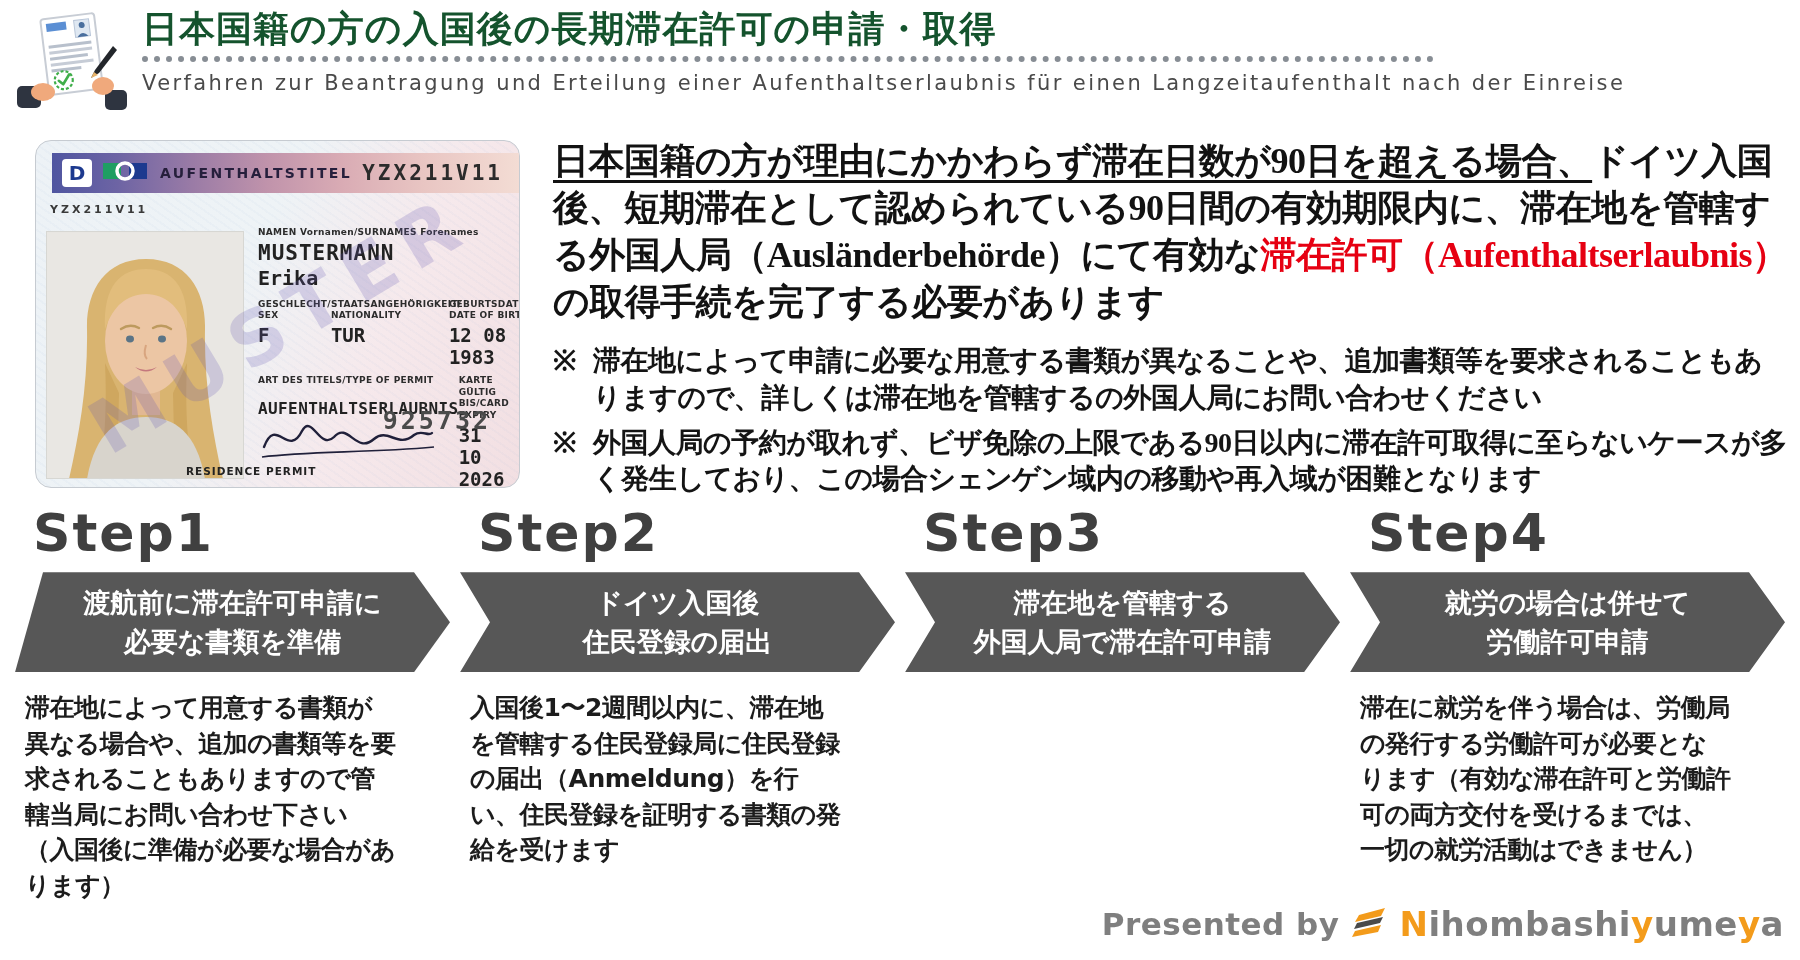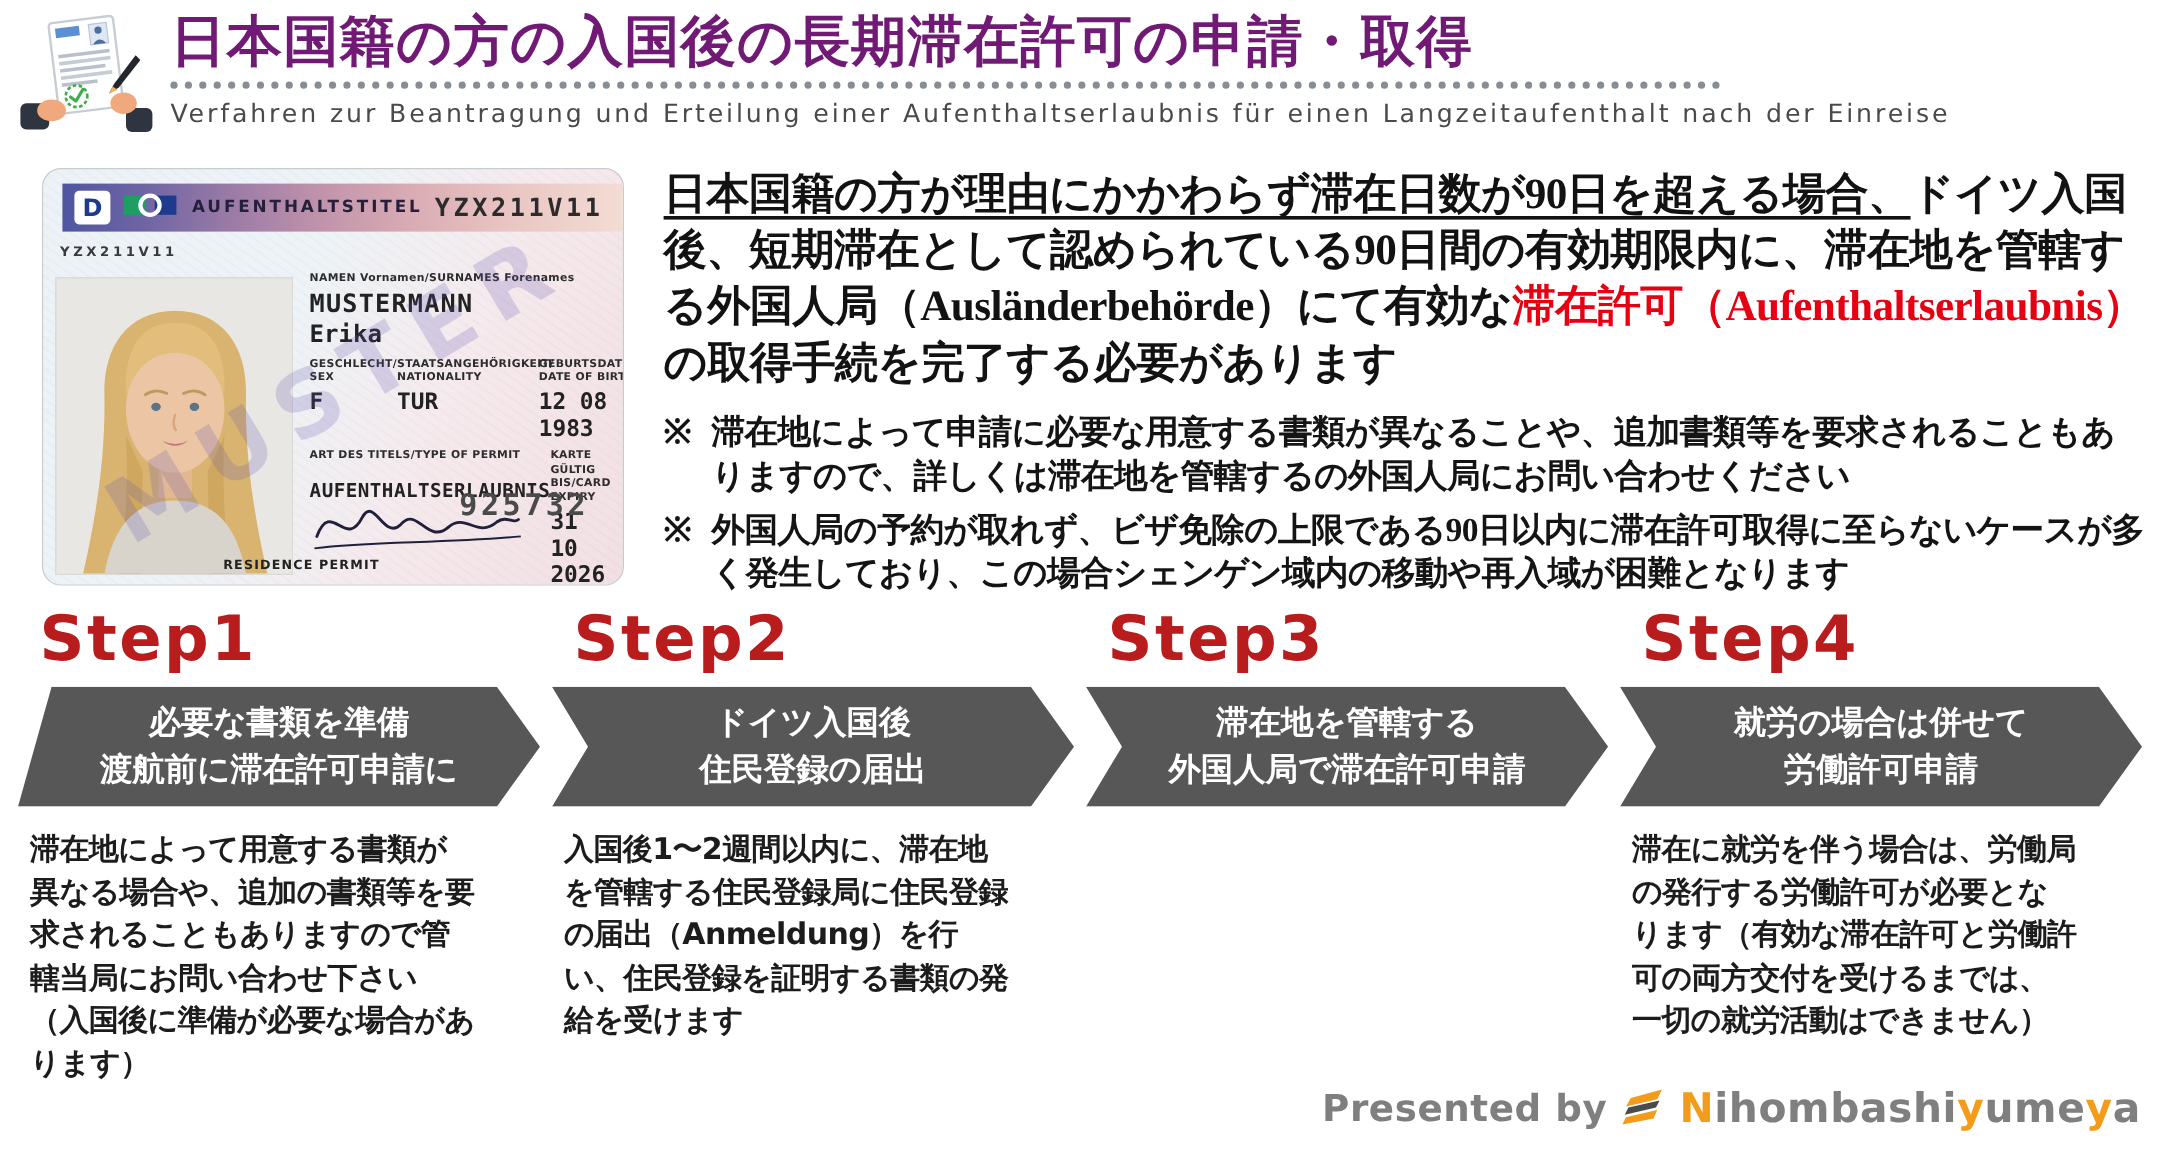--- a/index.html
+++ b/index.html
@@ -6,21 +6,21 @@
   body { background:#ffffff; }
   .page {
     position:relative; width:1800px; height:960px; background:#ffffff; overflow:hidden;
     font-family:"DejaVu Sans","Liberation Sans",sans-serif; color:#1a1a1a;
   }
 
   
   .header { position:absolute; top:6px; left:14px; right:14px; height:112px; }
   .header-icon { position:absolute; left:2px; top:6px; width:112px; height:100px; }
   .header-text { position:absolute; left:128px; top:2px; right:0; }
-  .title { font-size:46px; font-weight:800; color:#701a75; letter-spacing:1px; line-height:1.15; }
+  .title { font-size:36px; font-weight:800; color:#14532d; letter-spacing:1px; line-height:1.15; }
   .dotted { margin-top:7px; width:1292px; height:0; border-bottom:6px dotted #878d94; }
   .subtitle { margin-top:9px; font-size:21px; color:#4a4a4a; letter-spacing:2.4px; font-weight:500; }
 
   
   .card {
     position:absolute; left:35px; top:140px; width:485px; height:348px;
     border-radius:16px; border:1px solid #c6cbd1; overflow:hidden;
     background:
       repeating-linear-gradient(35deg, rgba(140,170,210,.05) 0 2px, transparent 2px 7px),
       linear-gradient(115deg,#edf2f6 0%,#eef3f6 42%,#f6e9ec 68%,#f2dfe2 100%);
@@ -71,21 +71,21 @@
   .red { color:#e60012; font-weight:800; }
   .notes { margin-top:16px; }
   .note { display:flex; font-size:28px; font-weight:700; color:#141414; line-height:1.32; margin-top:8px; }
   .note-marker { flex:0 0 40px; }
   .note-text { flex:1; letter-spacing:-.5px; }
 
   
   .steps { position:absolute; left:15px; top:505px; right:15px; }
   .steps-row { display:flex; gap:10px; }
   .step-col { flex:1 1 0; min-width:0; }
-  .step-label { font-size:52px; font-weight:800; color:#b91c1c; letter-spacing:2px;
+  .step-label { font-size:52px; font-weight:800; color:#404040; letter-spacing:2px;
     margin:0 0 10px 18px; line-height:1.1; }
   .banner { height:100px; background:#575757; color:#ffffff; display:flex; flex-direction:column;
     justify-content:center; align-items:center; text-align:center; font-size:27px; font-weight:700;
     line-height:1.45; }
   .banner.first { clip-path:polygon(28px 0, calc(100% - 36px) 0, 100% 50%, calc(100% - 36px) 100%, 0 100%); }
   .banner.mid { clip-path:polygon(0 0, calc(100% - 36px) 0, 100% 50%, calc(100% - 36px) 100%, 0 100%, 30px 50%); }
   .step-desc { margin:18px 6px 0 10px; padding-right:48px; font-size:25px; font-weight:700;
     color:#1c1c1c; line-height:1.42; letter-spacing:-.5px; }
   .u-step { text-decoration:underline; text-decoration-thickness:2px; text-underline-offset:5px; }
 
@@ -225,22 +225,22 @@
       </div>
     </div>
   </div>
 
   <div class="steps">
     <div class="steps-row">
 
       <div class="step-col">
         <div class="step-label">Step1</div>
         <div class="banner first">
+          <div>渡航前に滞在許可申請に</div>
           <div>必要な書類を準備</div>
-          <div>渡航前に滞在許可申請に</div>
         </div>
         <p class="step-desc">滞在地によって用意する書類が異なる場合や、追加の書類等を要求されることもありますので管轄当局にお問い合わせ下さい（入国後に準備が必要な場合があります）</p>
       </div>
 
       <div class="step-col">
         <div class="step-label">Step2</div>
         <div class="banner mid">
           <div>ドイツ入国後</div>
           <div>住民登録の届出</div>
         </div>

